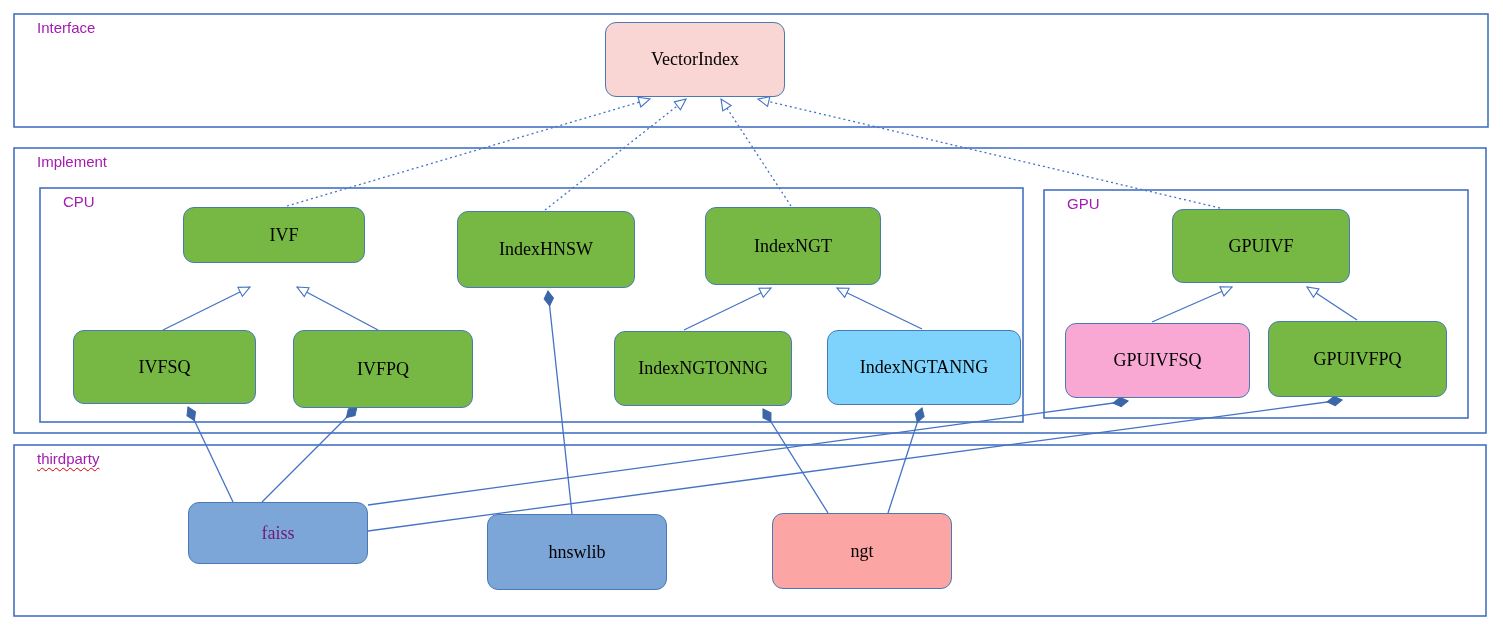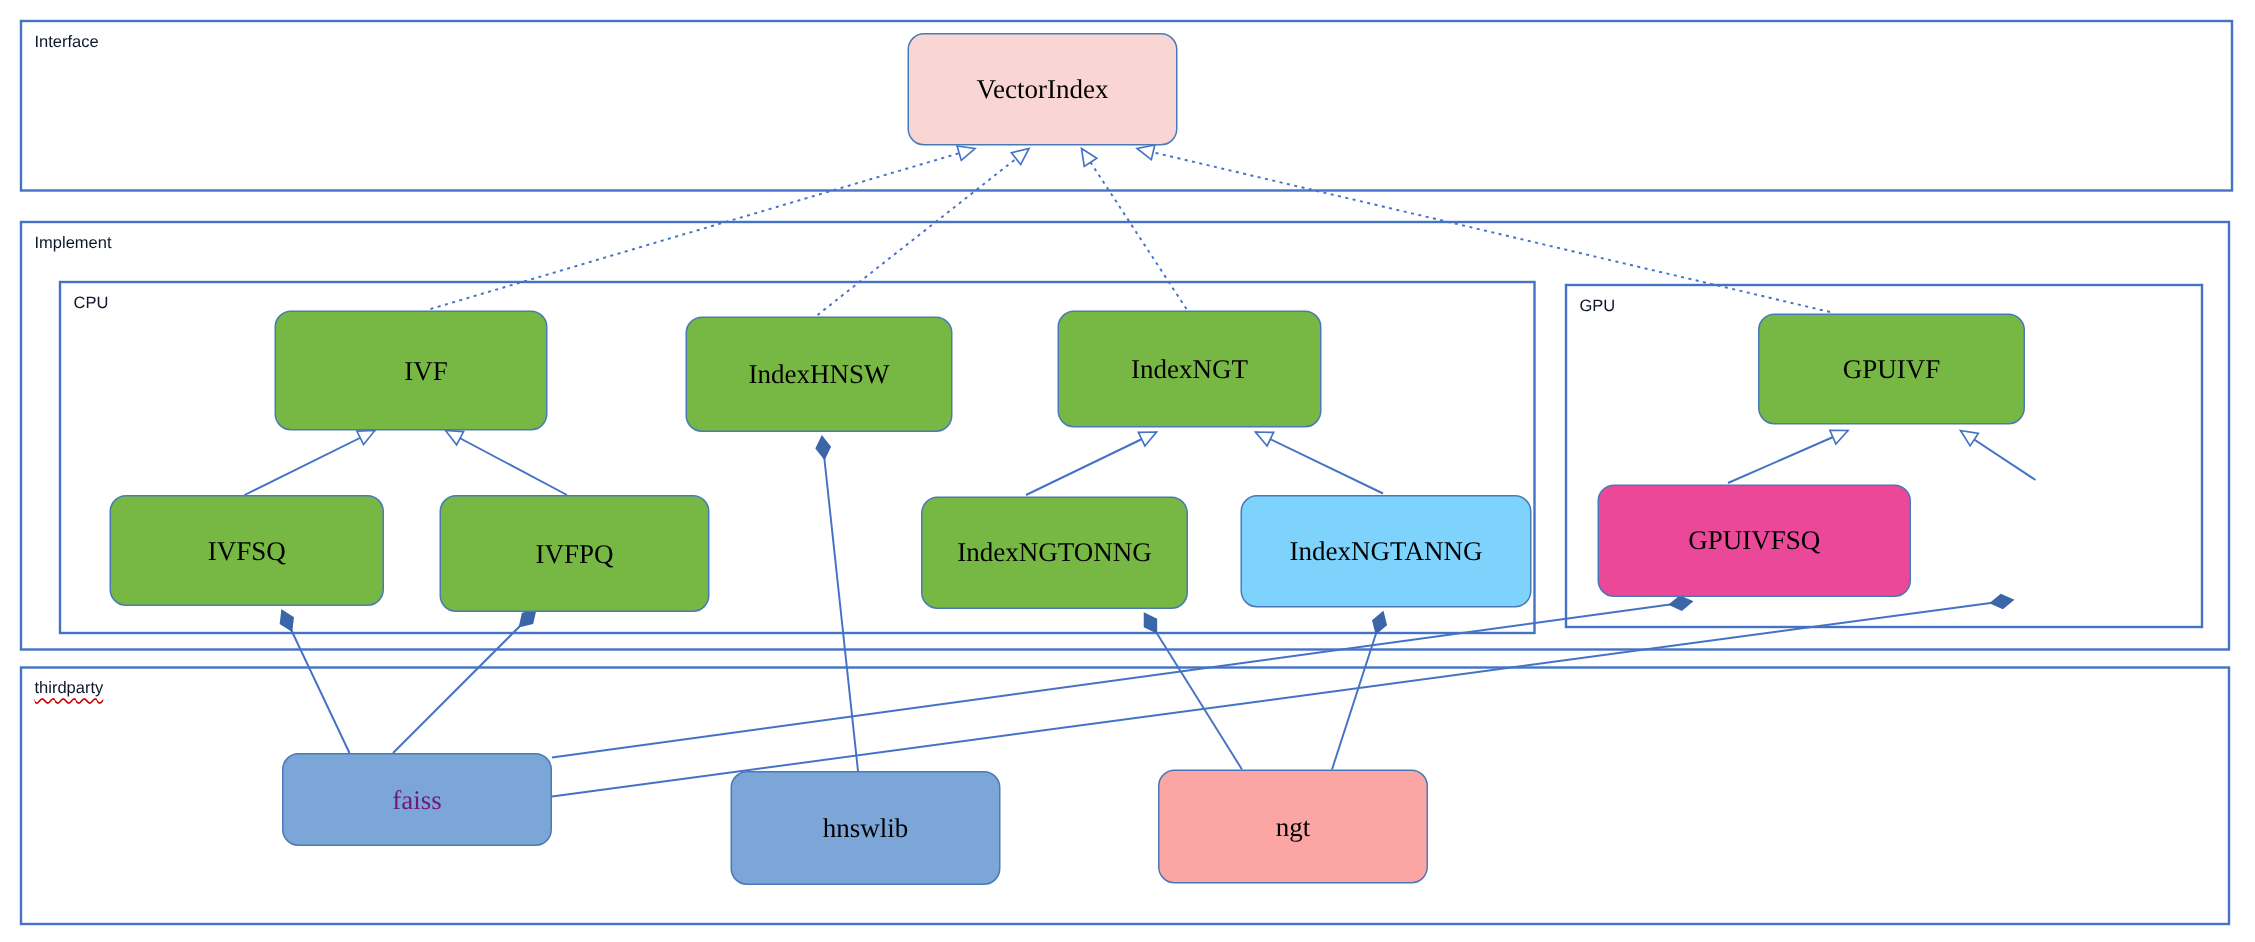--- a/index.html
+++ b/index.html
@@ -26,23 +26,24 @@
     position:absolute;
     border-radius:11px;
     border:1.6px solid;
     display:flex;align-items:center;justify-content:center;
     font-family:Liberation Serif, serif;
     font-size:18px;color:#000;
     box-sizing:border-box;
   }
   .section-label{
     position:absolute;
-    font-size:11px;color:#0f172a;
+    font-size:15px;color:#a21caf;
     line-height:18px;
     white-space:nowrap;
+    margin-left:14px;
   }
   .squiggle{
     text-decoration:underline wavy #cc0000;
     text-decoration-thickness:1px;
     text-underline-offset:3px;
     text-decoration-skip-ink:none;
   }
 </style>
 </head>
 <body>
@@ -87,26 +88,27 @@
 
   <div class="layer" id="labels-layer">
       <div class="section-label" style="left: 23px; top: 19px;">Interface</div>
       <div class="section-label" style="left: 23px; top: 153px;">Implement</div>
       <div class="section-label" style="left: 49px; top: 193px;">CPU</div>
       <div class="section-label" style="left: 1053px; top: 195px;">GPU</div>
       <div class="section-label squiggle" style="left: 23px; top: 450px;">thirdparty</div>
     </div>
   <div class="layer" id="nodes-layer">
       <div class="node" style="left: 605px; top: 22px; width: 180px; height: 75px; background: rgb(249, 214, 211); border-color: rgb(74, 122, 181); color: rgb(0, 0, 0);">VectorIndex</div>
-      <div class="node" style="left: 183px; top: 207px; width: 182px; height: 80px; background: rgb(118, 184, 67); border-color: rgb(74, 122, 181); color: rgb(0, 0, 0); padding-left: 20px;">IVF</div>
+      <div class="node" style="left: 183px; top: 207px; width: 182px; height: 56px; background: rgb(118, 184, 67); border-color: rgb(74, 122, 181); color: rgb(0, 0, 0); padding-left: 20px;">IVF</div>
       <div class="node" style="left: 457px; top: 211px; width: 178px; height: 77px; background: rgb(118, 184, 67); border-color: rgb(74, 122, 181); color: rgb(0, 0, 0);">IndexHNSW</div>
       <div class="node" style="left: 705px; top: 207px; width: 176px; height: 78px; background: rgb(118, 184, 67); border-color: rgb(74, 122, 181); color: rgb(0, 0, 0);">IndexNGT</div>
       <div class="node" style="left: 1172px; top: 209px; width: 178px; height: 74px; background: rgb(118, 184, 67); border-color: rgb(74, 122, 181); color: rgb(0, 0, 0);">GPUIVF</div>
       <div class="node" style="left: 73px; top: 330px; width: 183px; height: 74px; background: rgb(118, 184, 67); border-color: rgb(74, 122, 181); color: rgb(0, 0, 0);">IVFSQ</div>
       <div class="node" style="left: 293px; top: 330px; width: 180px; height: 78px; background: rgb(118, 184, 67); border-color: rgb(74, 122, 181); color: rgb(0, 0, 0);">IVFPQ</div>
       <div class="node" style="left: 614px; top: 331px; width: 178px; height: 75px; background: rgb(118, 184, 67); border-color: rgb(74, 122, 181); color: rgb(0, 0, 0);">IndexNGTONNG</div>
       <div class="node" style="left: 827px; top: 330px; width: 194px; height: 75px; background: #7dd3fc; border-color: rgb(74, 122, 181); color: rgb(0, 0, 0);">IndexNGTANNG</div>
-      <div class="node" style="left: 1065px; top: 323px; width: 209px; height: 75px; background: #ec4899; border-color: rgb(74, 122, 181); color: rgb(0, 0, 0);">GPUIVFSQ</div>
+      <div class="node" style="left: 1065px; top: 323px; width: 185px; height: 75px; background: #f9a8d4; border-color: rgb(74, 122, 181); color: rgb(0, 0, 0);">GPUIVFSQ</div>
+      <div class="node" style="left: 1268px; top: 321px; width: 179px; height: 76px; background: rgb(118, 184, 67); border-color: rgb(74, 122, 181); color: rgb(0, 0, 0);">GPUIVFPQ</div>
       <div class="node" style="left: 188px; top: 502px; width: 180px; height: 62px; background: rgb(124, 166, 216); border-color: rgb(74, 122, 181); color: #701a75; text-align: right;">faiss</div>
       <div class="node" style="left: 487px; top: 514px; width: 180px; height: 76px; background: rgb(124, 166, 216); border-color: rgb(74, 122, 181); color: rgb(0, 0, 0);">hnswlib</div>
       <div class="node" style="left: 772px; top: 513px; width: 180px; height: 76px; background: #fca5a5; border-color: rgb(74, 122, 181); color: rgb(0, 0, 0);">ngt</div>
     </div>
 </div>
 
 </body></html>

